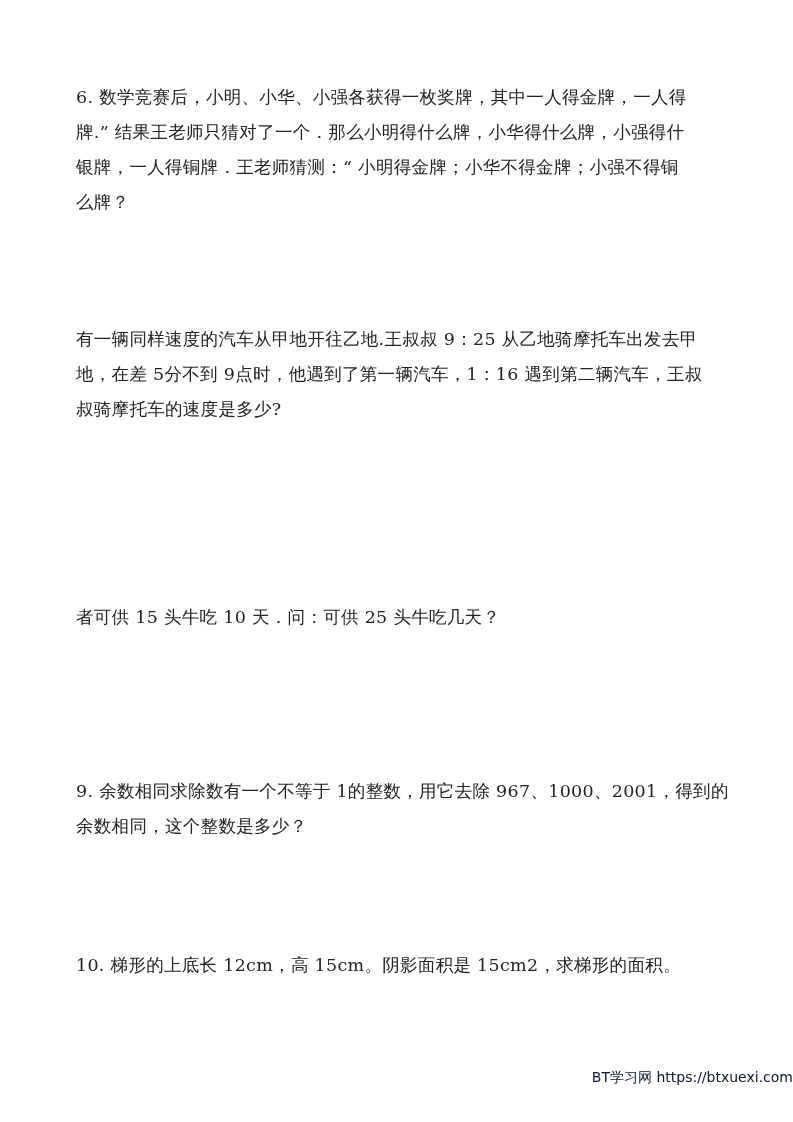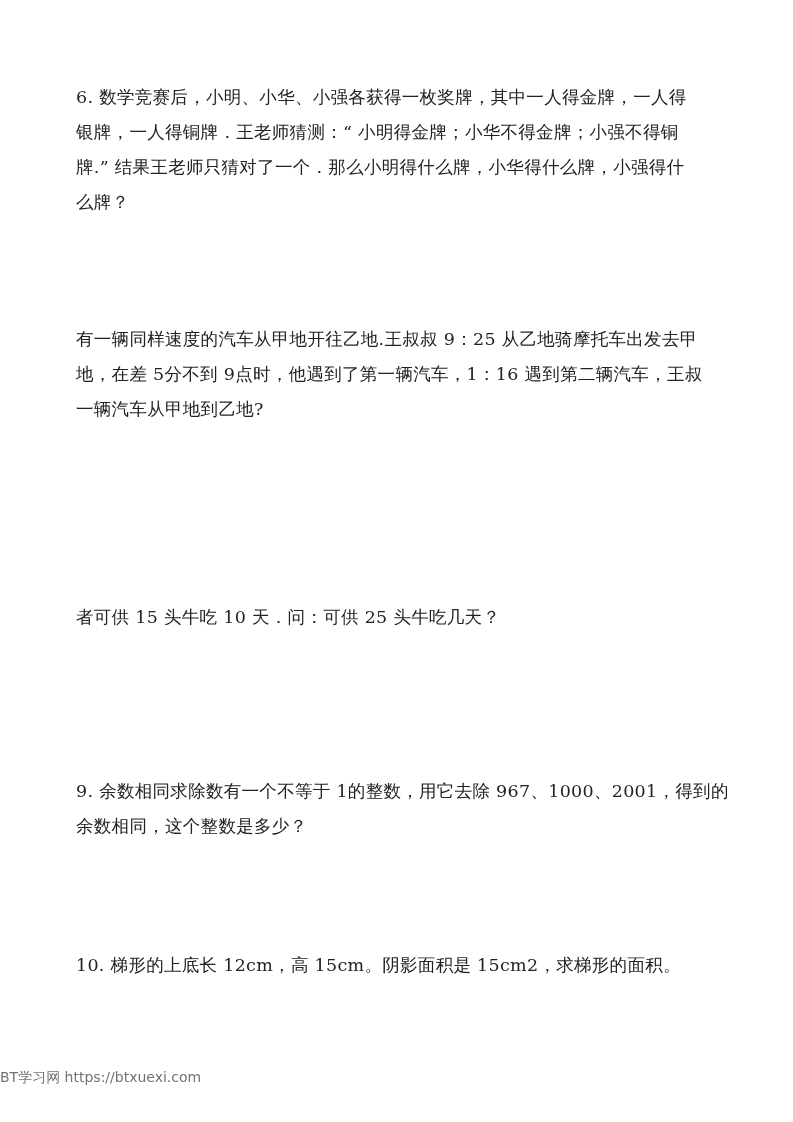--- a/index.html
+++ b/index.html
@@ -33,42 +33,42 @@
     .line {
       display: block;
       white-space: nowrap;
       height: 35px;
     }
     .footer {
       position: absolute;
       left: 0;
       width: 793px;
       top: 1069px;
-      text-align: left;
+      text-align: right;
       font-family: "DejaVu Sans", "Liberation Sans", sans-serif;
       font-size: 14px;
-      color: #737373;
+      color: #0f172a;
     }
   </style>
 </head>
 <body>
 
 <div class="page">
 
   <div class="problem" style="top:80px;">
     <span class="line">6. 数学竞赛后，小明、小华、小强各获得一枚奖牌，其中一人得金牌，一人得</span>
+    <span class="line">牌.” 结果王老师只猜对了一个．那么小明得什么牌，小华得什么牌，小强得什</span>
     <span class="line">银牌，一人得铜牌．王老师猜测：“ 小明得金牌；小华不得金牌；小强不得铜</span>
-    <span class="line">牌.” 结果王老师只猜对了一个．那么小明得什么牌，小华得什么牌，小强得什</span>
     <span class="line">么牌？</span>
   </div>
 
   <div class="problem" style="top:322px;">
     <span class="line">有一辆同样速度的汽车从甲地开往乙地.王叔叔 9：25 从乙地骑摩托车出发去甲</span>
     <span class="line">地，在差 5分不到 9点时，他遇到了第一辆汽车，1：16 遇到第二辆汽车，王叔</span>
-    <span class="line">一辆汽车从甲地到乙地?</span>
+    <span class="line">叔骑摩托车的速度是多少?</span>
   </div>
 
   <div class="problem" style="top:600px;">
     <span class="line">者可供 15 头牛吃 10 天．问：可供 25 头牛吃几天？</span>
   </div>
 
   <div class="problem" style="top:774px;">
     <span class="line">9. 余数相同求除数有一个不等于 1的整数，用它去除 967、1000、2001，得到的</span>
     <span class="line">余数相同，这个整数是多少？</span>
   </div>

